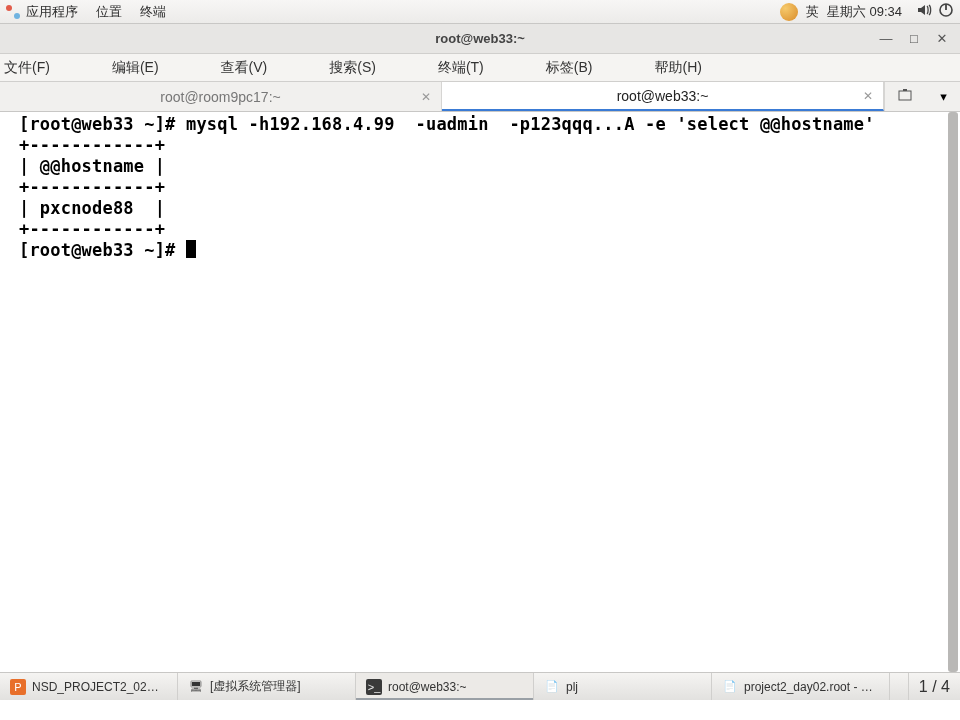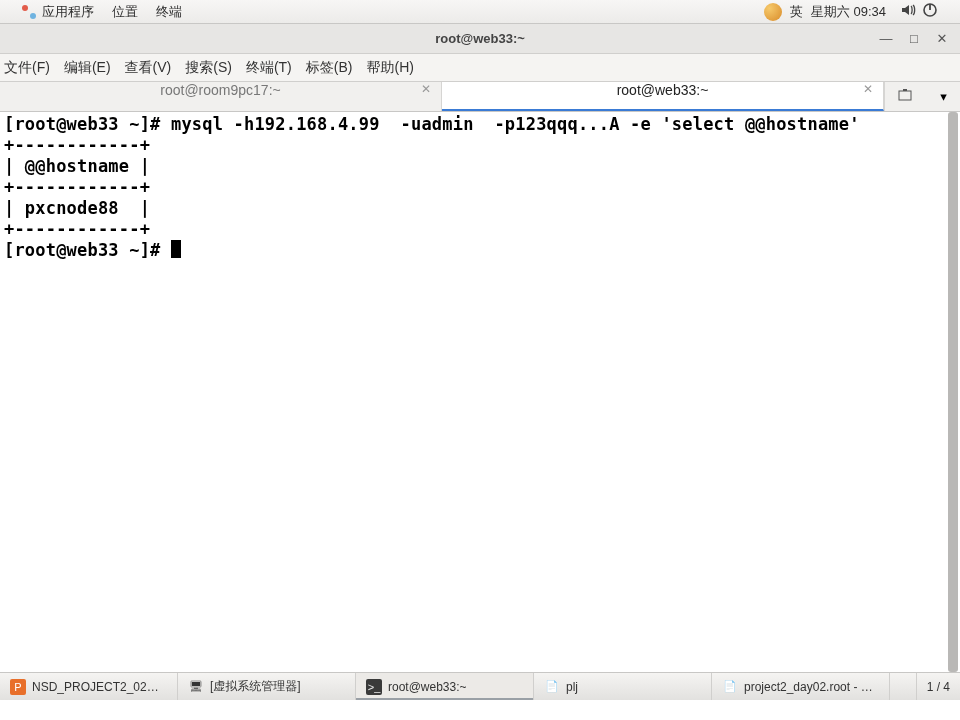--- a/index.html
+++ b/index.html
@@ -1,58 +1,58 @@
 <!DOCTYPE html>
 <html><head>
 <meta charset="utf-8">
 <style>
   * { box-sizing: border-box; margin: 0; padding: 0; }
   body { width: 960px; height: 720px; font-family: sans-serif; background: #ffffff; overflow: hidden; font-size: 13px; }
 
   
-  .sysbar { height: 24px; background: linear-gradient(#f7f6f5, #ecebe9); border-bottom: 1px solid #c8c7c5; display: flex; align-items: center; padding: 0 22px; color: #2e2e2e; font-size: 13px; }
+  .sysbar { height: 24px; background: linear-gradient(#f7f6f5, #ecebe9); border-bottom: 1px solid #c8c7c5; display: flex; align-items: center; padding: 0 6px; color: #2e2e2e; font-size: 13px; }
   .sysbar .logo { width: 14px; height: 14px; margin-right: 6px; display: inline-block; position: relative; }
   .sysbar .logo::before { content: ""; position:absolute; width:6px; height:6px; background:#e25c4a; border-radius:50%; left:0; top:0; }
   .sysbar .logo::after { content: ""; position:absolute; width:6px; height:6px; background:#6fb3e0; border-radius:50%; right:0; bottom:0; }
   .sysbar .sysmenu { margin-right: 18px; cursor: default; }
   .sysbar .spacer { flex: 1; }
   .sysbar .ime { width:18px; height:18px; border-radius:50%; background: radial-gradient(circle at 30% 30%, #f6c96b, #d98c2a); margin-right: 8px; }
   .sysbar .clock { margin-right: 8px; }
   .sysbar .sysicon { margin-left: 6px; }
 
   
   .titlebar { height: 30px; background: #e7e6e4; border-bottom: 1px solid #d0cfcd; display:flex; align-items:center; justify-content:center; position:relative; }
   .titlebar .title { font-weight: 600; color: #444; }
   .titlebar .winbtns { position:absolute; right:8px; top:4px; display:flex; gap:8px; }
   .titlebar .winbtn { width:20px; height:20px; display:flex; align-items:center; justify-content:center; color:#555; }
 
   
-  .menubar { height: 28px; background: #f5f4f2; border-bottom: 1px solid #d0cfcd; display:flex; align-items:center; padding: 0 4px; font-size: 14px; color:#333; }
+  .menubar { height: 28px; background: #f5f4f2; border-bottom: 1px solid #d0cfcd; display:flex; align-items:center; padding: 0 4px; font-size: 14px; color:#333;gap:48px; }
   .menubar .mitem { margin-right: 14px; }
 
   
   .tabrow { height: 30px; background: #f1f0ee; display:flex; position:relative; border-bottom:1px solid #c8c7c5; }
-  .tab { flex:1; display:flex; align-items:flex-start; justify-content:center; position:relative; color:#777; font-size:14px; border-right:1px solid #d6d5d3; }
+  .tab { flex:1; display:flex; align-items:center; justify-content:center; position:relative; color:#777; font-size:14px; border-right:1px solid #d6d5d3; }
   .tab.active { background:#ffffff; color:#222; border-bottom:2px solid #3a7bd5; }
   .tab .tabclose { position:absolute; right:10px; color:#999; font-size:12px; }
   .tabextras { width:76px; display:flex; align-items:center; justify-content:space-around; border-left:1px solid #d6d5d3; }
 
   
-  .term { background:#ffffff; color:#000; font-family: "DejaVu Sans Mono","Consolas",monospace; font-size: 17px; line-height: 21px; padding: 2px 4px; height: 560px; position:relative; white-space: pre; font-weight:600; letter-spacing:0.2px; }
+  .term { background:#ffffff; color:#000; font-family: "DejaVu Sans Mono","Consolas",monospace; font-size: 17px; line-height: 21px; padding: 2px 19px; height: 560px; position:relative; white-space: pre; font-weight:600; letter-spacing:0.2px; }
   .term .cursor { display:inline-block; width:10px; height:18px; background:#000; vertical-align:-2px; }
   .term-scrollbar { position:absolute; right:2px; top:0; width:10px; height:100%; }
   .term-scrollbar .thumb { position:absolute; left:0; width:10px; background:#b9b8b6; border-radius:3px; top:0; height:560px; }
 
   
   .taskbar { height:28px; background: linear-gradient(#f5f4f2,#e2e1df); border-top:1px solid #c8c7c5; display:flex; align-items:stretch; }
   .taskitem { display:flex; align-items:center; gap:6px; padding:0 10px; border-right:1px solid #d0cfcd; font-size:12px; color:#333; min-width:0; }
   .taskitem.active { background:#eceae7; box-shadow: inset 0 -2px 0 #9aa0a6; }
   .taskitem .ticon { width:16px; height:16px; display:flex; align-items:center; justify-content:center; font-size:11px; border-radius:2px; }
   .taskitem .tlabel { white-space:nowrap; overflow:hidden; text-overflow:ellipsis; max-width:130px; }
-  .taskbar .pager { margin-left:auto; display:flex; align-items:center; padding:0 10px; font-size:12px; color:#333; border-left:1px solid #d0cfcd; }
+  .taskbar .pager { margin-left:auto; display:flex; align-items:center; padding:0 10px; font-size:16px; color:#333; border-left:1px solid #d0cfcd; }
 </style>
 </head>
 <body>
 
 <div class="sysbar">
   <span class="logo"></span>
   <span class="sysmenu">应用程序</span>
   <span class="sysmenu">位置</span>
   <span class="sysmenu">终端</span>
   <span class="spacer"></span>

